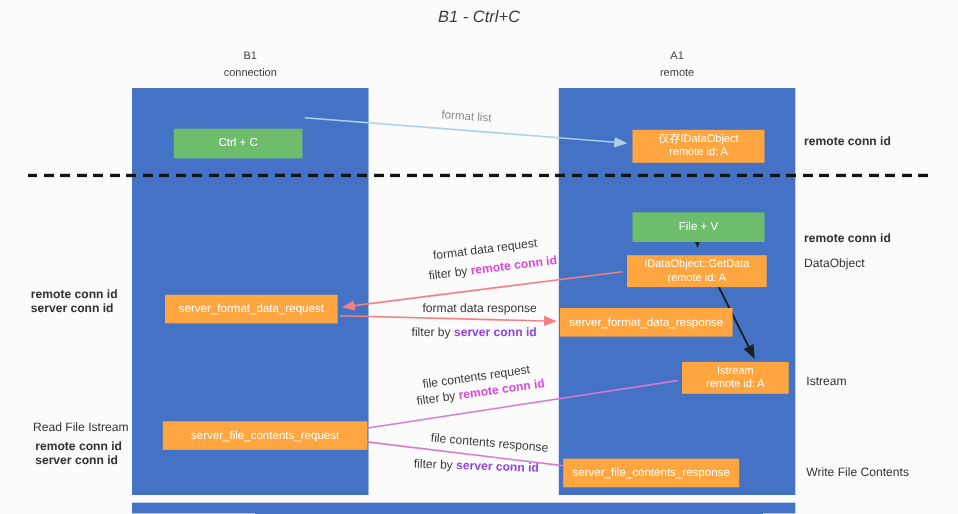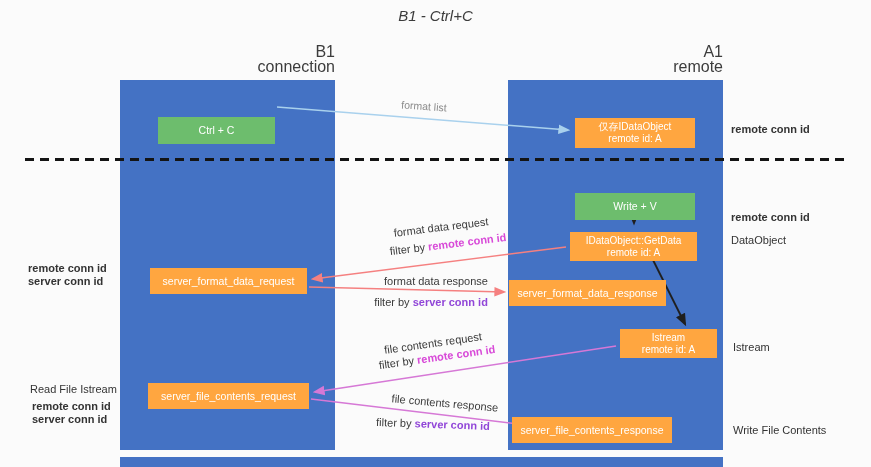--- a/index.html
+++ b/index.html
@@ -3,21 +3,21 @@
 <meta charset="utf-8">
 <style>
   * { margin:0; padding:0; box-sizing:border-box; }
   html,body { background:#ffffff; font-family:"Liberation Sans", sans-serif; }
   .stage { position:relative; width:871px; height:467px; background:#fbfbfb; overflow:hidden; }
   .abs { position:absolute; }
 
   .title { left:0; top:6px; width:100%; text-align:center; color:#3c3c3c; font-size:15px; line-height:19px;font-style:italic; }
 
   .lane { background:var(--lane); }
-  .lane-header { text-align:right; color:#3c3c3c; font-size:16px; line-height:15px; }
+  .lane-header { text-align:center; color:#3c3c3c; font-size:10px; line-height:15px; }
 
   .dashed { height:3px; background:repeating-linear-gradient(90deg,#141414 0 9px,transparent 9px 15px); }
 
   .node { display:flex; flex-direction:column; align-items:center; justify-content:center;
           color:#fff; text-align:center; font-size:10.5px; line-height:1.2; }
   .green  { background:var(--green);margin-top:22px; }
   .orange { background:var(--orange); }
   .two { font-size:10px; }
 
   .mlabel { font-size:11px; color:#3a3a3a; white-space:nowrap; }
@@ -90,42 +90,42 @@
   <div class="abs node green" style="left:158px;top:95px;width:117px;height:27px">
     <div>Ctrl + C</div>
   </div>
 
   <div class="abs node orange two" style="left:575px;top:118px;width:120px;height:30px">
     <div>仅存IDataObject</div>
     <div>remote id: A</div>
   </div>
 
   <div class="abs node green" style="left:575px;top:171px;width:120px;height:27px">
-    <div>Write + V</div>
+    <div>File + V</div>
   </div>
 
   <div class="abs node orange two" style="left:570px;top:232px;width:127px;height:29px">
     <div>IDataObject::GetData</div>
     <div>remote id: A</div>
   </div>
 
   <div class="abs node orange" style="left:509px;top:280px;width:157px;height:26px">
     <div>server_format_data_response</div>
   </div>
 
   <div class="abs node orange" style="left:150px;top:268px;width:157px;height:26px">
     <div>server_format_data_request</div>
   </div>
 
   <div class="abs node orange two" style="left:620px;top:329px;width:97px;height:29px">
     <div>Istream</div>
     <div>remote id: A</div>
   </div>
 
-  <div class="abs node orange" style="left:148px;top:383px;width:161px;height:26px">
+  <div class="abs node orange" style="left:148px;top:383px;width:186px;height:26px">
     <div>server_file_contents_request</div>
   </div>
 
   <div class="abs node orange" style="left:512px;top:417px;width:160px;height:26px">
     <div>server_file_contents_response</div>
   </div>
 
   <div class="abs mlabel gray" style="left:424px;top:106px;transform:translate(-50%,-50%) rotate(4deg);font-size:10.5px">format list</div>
 
   <div class="abs mlabel" style="left:441px;top:227px;transform:translate(-50%,-50%) rotate(-7deg)">format data request</div>

